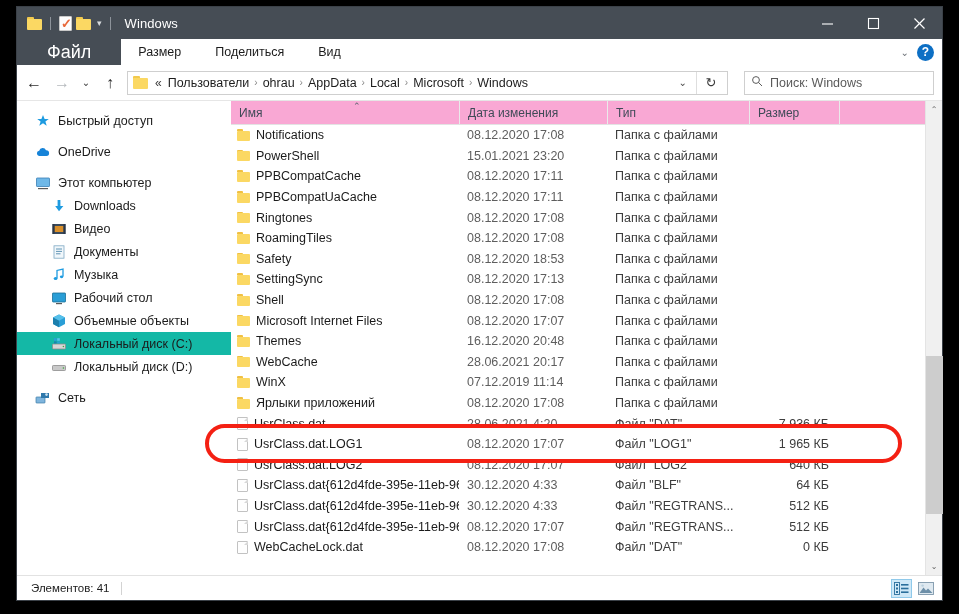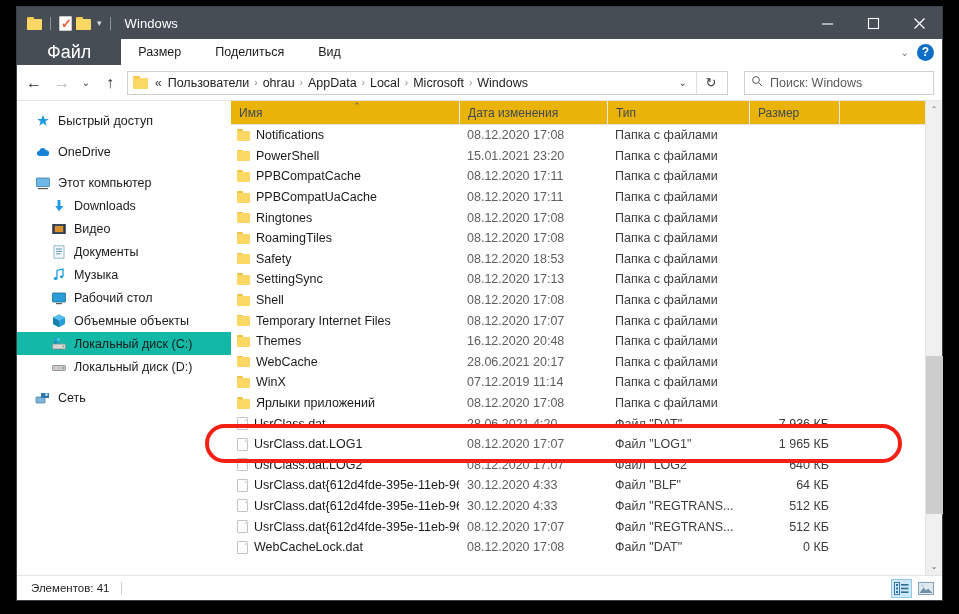--- a/index.html
+++ b/index.html
@@ -128,21 +128,21 @@
   }
   .nav-item.indent { padding-left:34px; }
   .nav-item.sel { background:#14b8a6; }
   .nav-gap { height:8px; }
   .nv-ico { width:16px; height:16px; flex:none; position:relative; }
 
   
   .filepane { flex:1; display:flex; flex-direction:column; min-width:0; position:relative; }
   .colhead {
     height:24px; display:flex; align-items:flex-end; flex:none;
-    border-bottom:1px solid #e3e3e3; position:relative; background:#eab308;
+    border-bottom:1px solid #e3e3e3; position:relative; background:#f9a8d4;
   }
   .col {
     font-size:12px; color:#3f4a57; padding:0 0 4px 8px;
     border-left:1px solid #eaeaea; height:100%;
     display:flex; align-items:flex-end; white-space:nowrap;
   }
   .col:first-child { border-left:none; }
   .c-name { width:228px; }
   .c-date { width:148px; }
   .c-type { width:142px; }
@@ -511,21 +511,21 @@
                 <span class="f-ico folder"></span>
                 <span>Shell</span>
               </div>
               <div class="cell r-date">08.12.2020 17:08</div>
               <div class="cell r-type">Папка с файлами</div>
               <div class="cell r-size"></div>
             </div>
             <div class="row">
               <div class="cell r-name">
                 <span class="f-ico folder"></span>
-                <span>Temporary Internet Files</span>
+                <span>Microsoft Internet Files</span>
               </div>
               <div class="cell r-date">08.12.2020 17:07</div>
               <div class="cell r-type">Папка с файлами</div>
               <div class="cell r-size"></div>
             </div>
             <div class="row">
               <div class="cell r-name">
                 <span class="f-ico folder"></span>
                 <span>Themes</span>
               </div>

